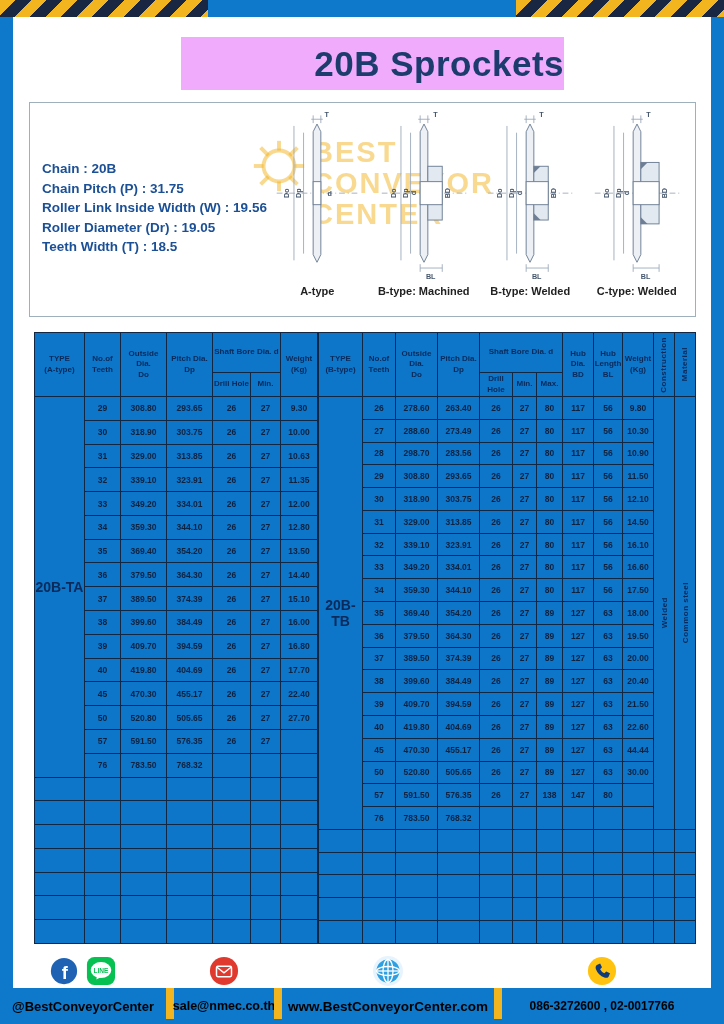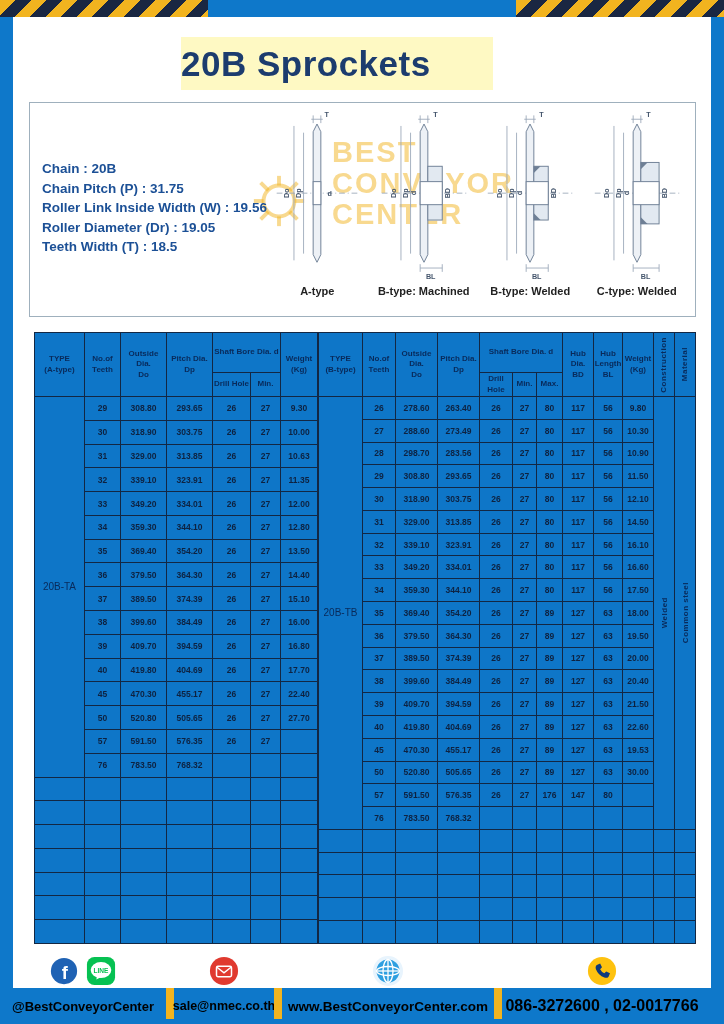--- a/index.html
+++ b/index.html
@@ -5,58 +5,58 @@
   html,body{margin:0;padding:0}
   body{font-family:"Liberation Sans",sans-serif;background:#555}
   .page{position:relative;width:724px;height:1024px;background:#0e78ca;overflow:hidden}
 
   .stripes{position:absolute;top:0;height:17px;width:208px;
     background:repeating-linear-gradient(135deg,#f2b41f 0 11px,#1a2742 11px 22px)}
   .stripes-left{left:0}.stripes-right{right:0}
 
   .panel{position:absolute;left:13px;top:17px;width:698px;height:971px;background:#fff}
 
-  .title-banner{position:absolute;left:168px;top:20px;width:312px;height:53px;background:#fef9c3;
-    display:flex;align-items:center;justify-content:flex-start}
+  .title-banner{position:absolute;left:168px;top:20px;width:383px;height:53px;background:#f0abfc;
+    display:flex;align-items:center;justify-content:flex-end}
   .title-banner span{font-size:35px;font-weight:bold;color:#1c3c6e;letter-spacing:.5px}
 
   .spec-box{position:absolute;left:16px;top:85px;width:665px;height:213px;border:1px solid #9fb0bd;background:#fff}
   .spec-lines{position:absolute;left:12px;top:56px;z-index:2}
   .spec-lines div{font-size:13.5px;font-weight:bold;color:#1c5096;line-height:19.5px;white-space:nowrap}
 
-  .watermark{position:absolute;left:220px;top:34px;display:flex;align-items:flex-end;gap:24px;z-index:0}
+  .watermark{position:absolute;left:220px;top:34px;display:flex;align-items:flex-start;gap:4px;z-index:0}
   .wm-text div{font-size:29px;font-weight:bold;color:rgba(242,180,32,.5);line-height:31px;letter-spacing:2px}
 
   .diagrams{position:absolute;left:234px;top:6px;width:426px;height:204px;display:flex;z-index:1}
   .diag{flex:1;display:flex;flex-direction:column;align-items:center;margin:0}
   .diag svg{width:96px;height:176px;display:block}
   .diag figcaption{font-size:11px;font-weight:bold;color:#222;white-space:nowrap}
   .dimtxt{font-size:7.5px;fill:#44556c;font-weight:bold}
 
   .tables{position:absolute;left:15px;top:315px;width:668px;height:612px;display:flex;justify-content:flex-end}
   table{border-collapse:collapse;table-layout:fixed;background:#0e76c8;height:612px}
   #table-a{width:283px}
   #table-b{width:377px}
   th,td{border:1px solid #132743;padding:0;text-align:center;vertical-align:middle;overflow:hidden}
   th{font-size:8px;font-weight:bold;color:#092a5a;white-space:pre-line;line-height:1.3}
   td{font-size:8.5px;font-weight:bold;color:#0e2240}
   thead tr:first-child{height:40px}
   thead tr:last-child{height:24px}
-  .type-cell{font-size:10px;color:#092a5a;font-weight:normal}
+  .type-cell{font-size:14px;color:#092a5a;font-weight:bold}
   .rot{writing-mode:vertical-rl;transform:rotate(180deg);margin:0 auto;font-size:8px;font-weight:bold;
     color:#092a5a;letter-spacing:.5px;white-space:nowrap}
 
   .icon-band{position:absolute;left:0;top:954px;width:724px;height:34px;display:flex;z-index:3}
   .footer-bar{position:absolute;left:0;top:988px;width:724px;height:36px;background:#0e78ca;display:flex;z-index:3}
   .w1{width:166px}.w2{width:100px}.w3{width:212px}.w4{width:200px}
   .fsec{display:flex;align-items:center;justify-content:center;gap:8px}
   .fsep{width:8px}
   .footer-bar .fsep{background:#f2b41f;height:31px}
   .ftext{color:#000000;font-weight:bold}
-  .t1{font-size:13px}.t2{font-size:12.5px}.t3{font-size:13.5px}.t4{font-size:16px}
+  .t1{font-size:13px}.t2{font-size:12.5px}.t3{font-size:13.5px}.t4{font-size:12px}
   .ficon{display:block}
 </style>
 </head>
 <body>
 
 <div class="page">
   <div class="stripes stripes-left"></div>
   <div class="stripes stripes-right"></div>
 
   <div class="panel">
@@ -649,40 +649,40 @@
             </tr>
             <tr>
               <td>45</td>
               <td>470.30</td>
               <td>455.17</td>
               <td>26</td>
               <td>27</td>
               <td>89</td>
               <td>127</td>
               <td>63</td>
-              <td>19.53</td>
+              <td>44.44</td>
             </tr>
             <tr>
               <td>50</td>
               <td>520.80</td>
               <td>505.65</td>
               <td>26</td>
               <td>27</td>
               <td>89</td>
               <td>127</td>
               <td>63</td>
               <td>30.00</td>
             </tr>
             <tr>
               <td>57</td>
               <td>591.50</td>
               <td>576.35</td>
               <td>26</td>
               <td>27</td>
-              <td>176</td>
+              <td>138</td>
               <td>147</td>
               <td>80</td>
               <td></td>
             </tr>
             <tr>
               <td>76</td>
               <td>783.50</td>
               <td>768.32</td>
               <td></td>
               <td></td>

